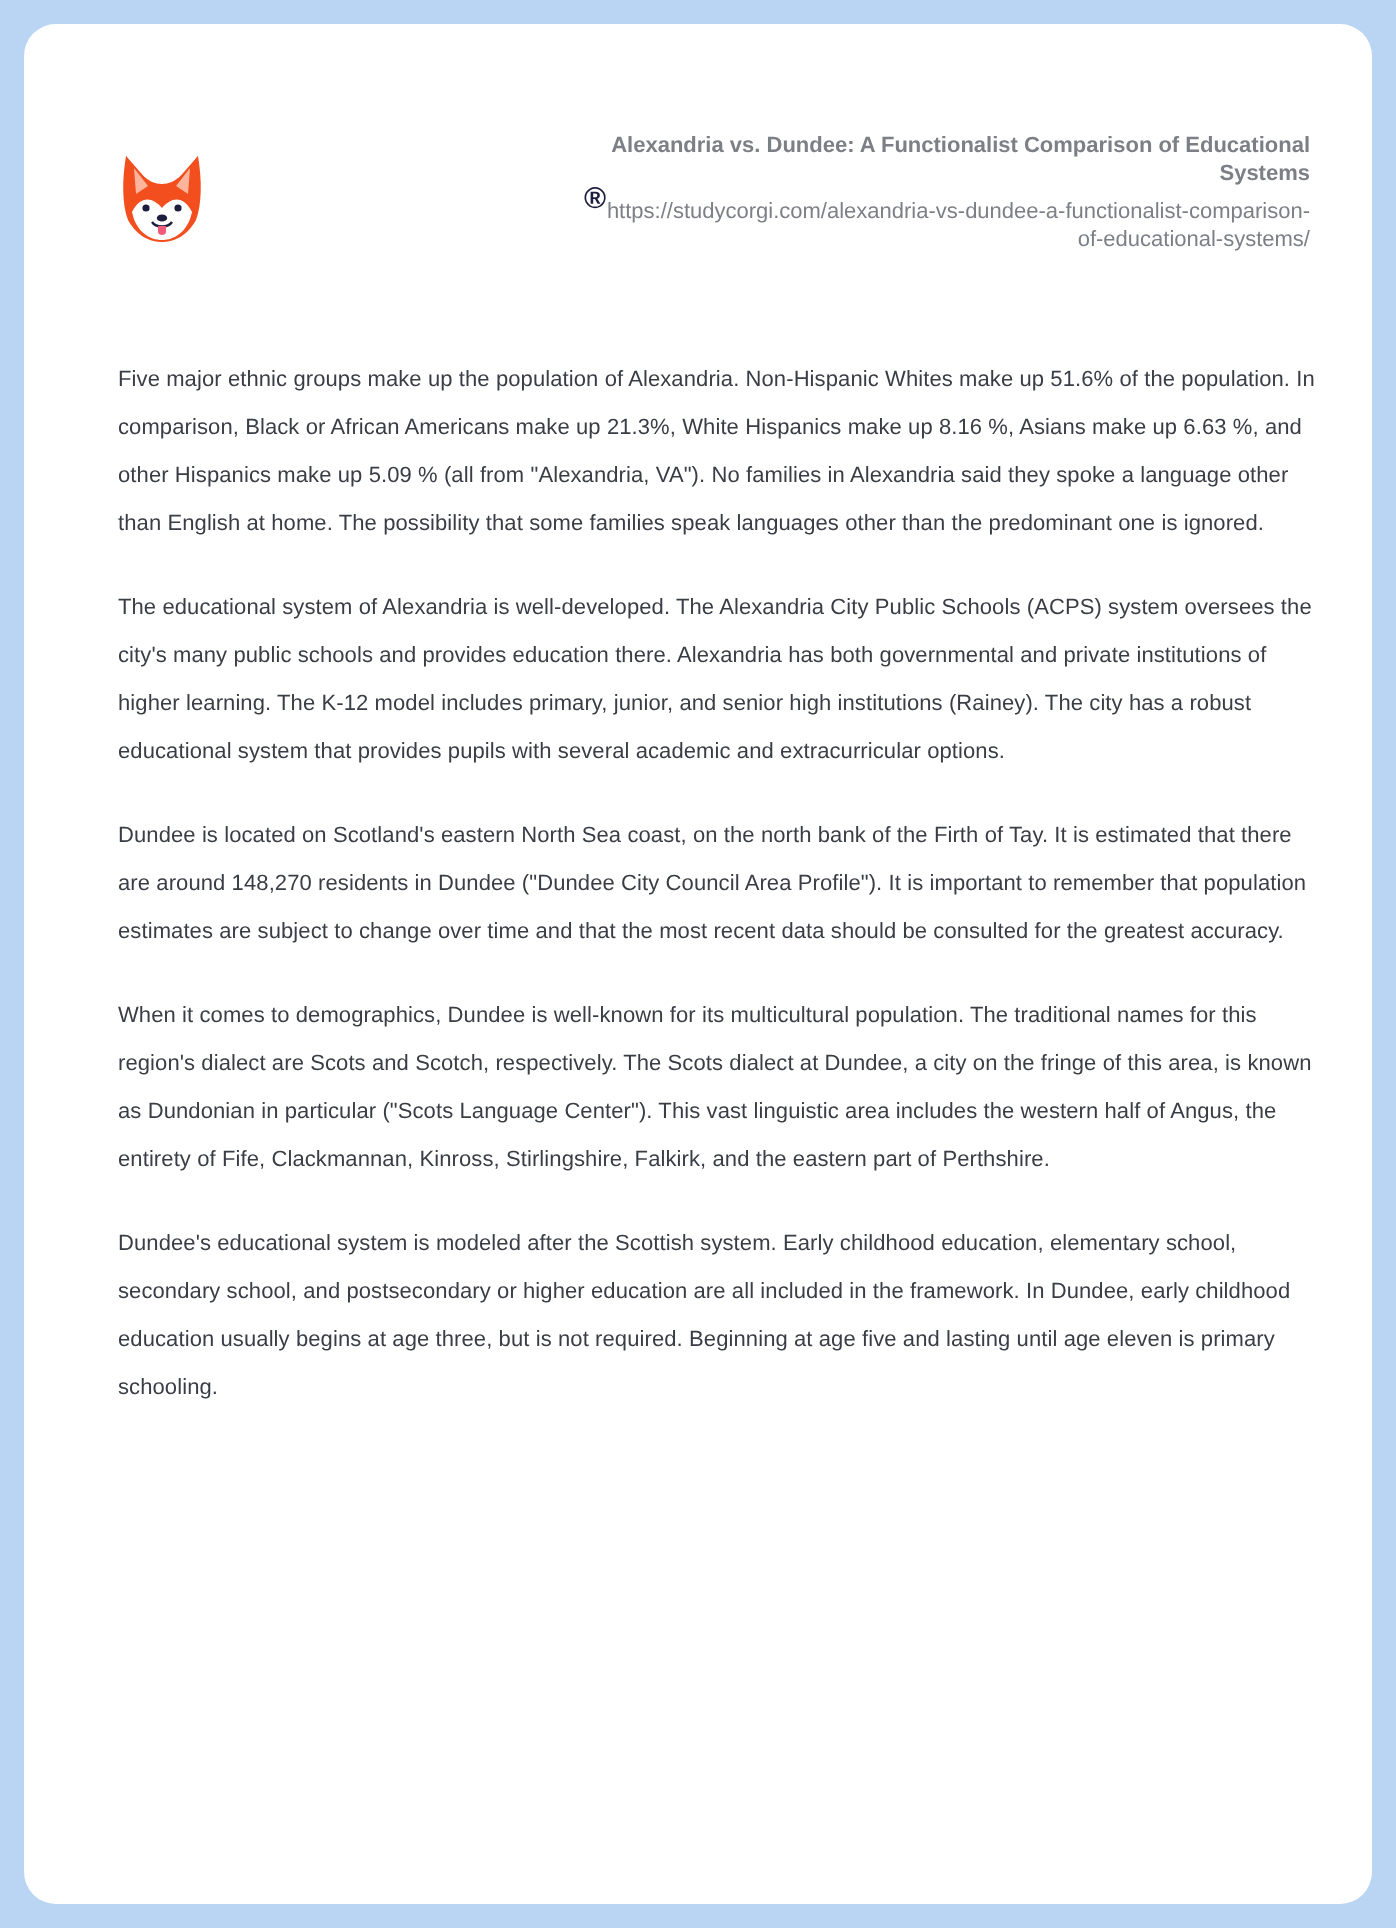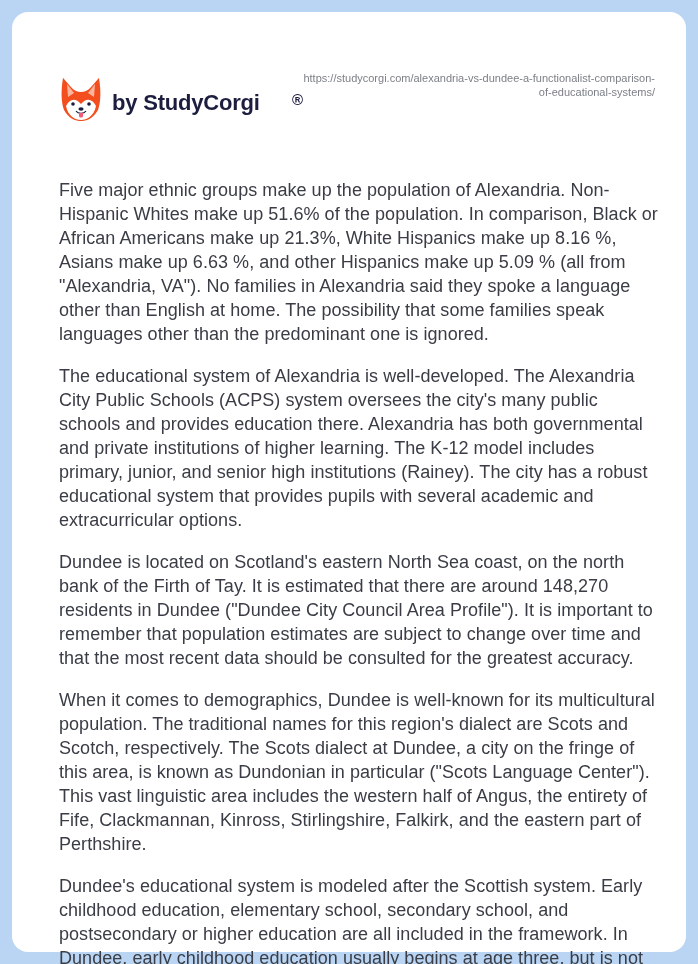--- a/index.html
+++ b/index.html
@@ -79,21 +79,21 @@
       line-height: 14px;
     }
     .content {
       position: absolute;
       left: 47px;
       top: 166px;
       width: 600px;
     }
     .para {
       margin: 0 0 18px 0;
-      font-size: 18px;
+      font-size: 11px;
       line-height: 24px;
       color: #3a3d45;
       letter-spacing: 0.05px;
     }
   </style>
 </head>
 <body>
 
 <div class="card">
 
@@ -113,25 +113,25 @@
 
         <circle cx="13" cy="28" r="1.8" fill="#1d1d3f"></circle>
         <circle cx="29" cy="28" r="1.8" fill="#1d1d3f"></circle>
 
         <ellipse cx="21" cy="33" rx="2.6" ry="1.8" fill="#1d1d3f"></ellipse>
 
         <path d="M16 35 C18 38 24 38 26 35" stroke="#1d1d3f" stroke-width="1.2" fill="none"></path>
 
         <path d="M19 37 L23 37 L23 40 C23 42 19 42 19 40 Z" fill="#f25a7a"></path>
       </svg>
-      <span class="logo-text">by StudyCorgi</span>
       <span class="logo-reg">®</span>
     </div>
 
     <div class="meta">
+      <div class="meta-title">Alexandria vs. Dundee: A Functionalist Comparison of Educational Systems</div>
       <div class="meta-url">https://studycorgi.com/alexandria-vs-dundee-a-functionalist-comparison-of-educational-systems/</div>
     </div>
   </div>
 
   <div class="content">
     <p class="para">Five major ethnic groups make up the population of Alexandria. Non-Hispanic Whites make up 51.6% of the population. In comparison, Black or African Americans make up 21.3%, White Hispanics make up 8.16 %, Asians make up 6.63 %, and other Hispanics make up 5.09 % (all from "Alexandria, VA"). No families in Alexandria said they spoke a language other than English at home. The possibility that some families speak languages other than the predominant one is ignored.</p>
     <p class="para">The educational system of Alexandria is well-developed. The Alexandria City Public Schools (ACPS) system oversees the city's many public schools and provides education there. Alexandria has both governmental and private institutions of higher learning. The K-12 model includes primary, junior, and senior high institutions (Rainey). The city has a robust educational system that provides pupils with several academic and extracurricular options.</p>
     <p class="para">Dundee is located on Scotland's eastern North Sea coast, on the north bank of the Firth of Tay. It is estimated that there are around 148,270 residents in Dundee ("Dundee City Council Area Profile"). It is important to remember that population estimates are subject to change over time and that the most recent data should be consulted for the greatest accuracy.</p>
     <p class="para">When it comes to demographics, Dundee is well-known for its multicultural population. The traditional names for this region's dialect are Scots and Scotch, respectively. The Scots dialect at Dundee, a city on the fringe of this area, is known as Dundonian in particular ("Scots Language Center"). This vast linguistic area includes the western half of Angus, the entirety of Fife, Clackmannan, Kinross, Stirlingshire, Falkirk, and the eastern part of Perthshire.</p>
     <p class="para">Dundee's educational system is modeled after the Scottish system. Early childhood education, elementary school, secondary school, and postsecondary or higher education are all included in the framework. In Dundee, early childhood education usually begins at age three, but is not required. Beginning at age five and lasting until age eleven is primary schooling.</p>

